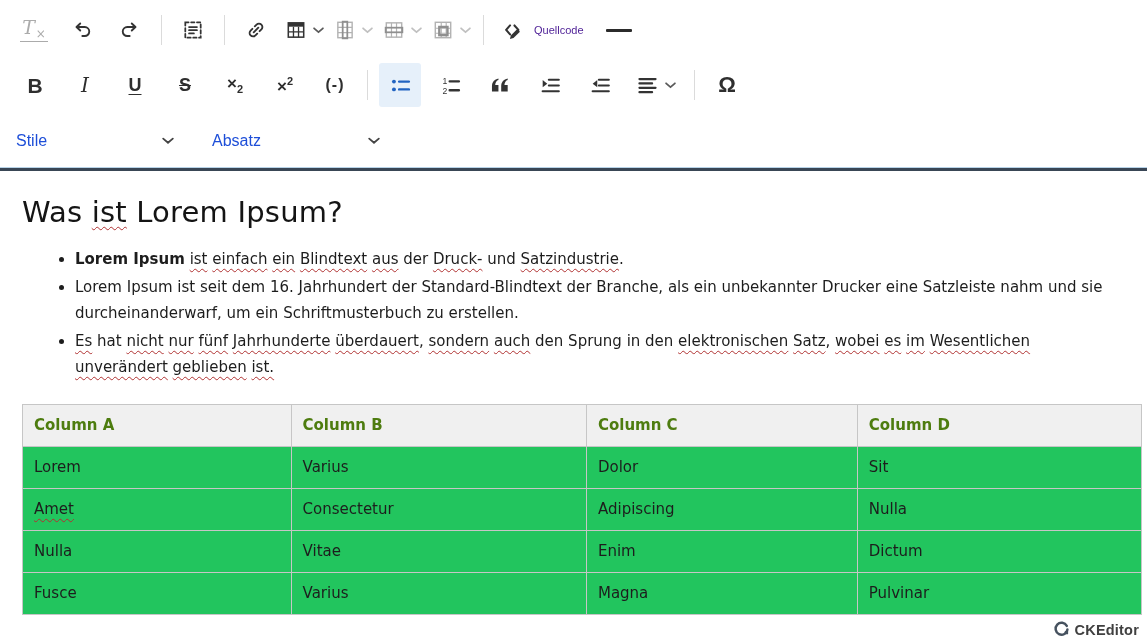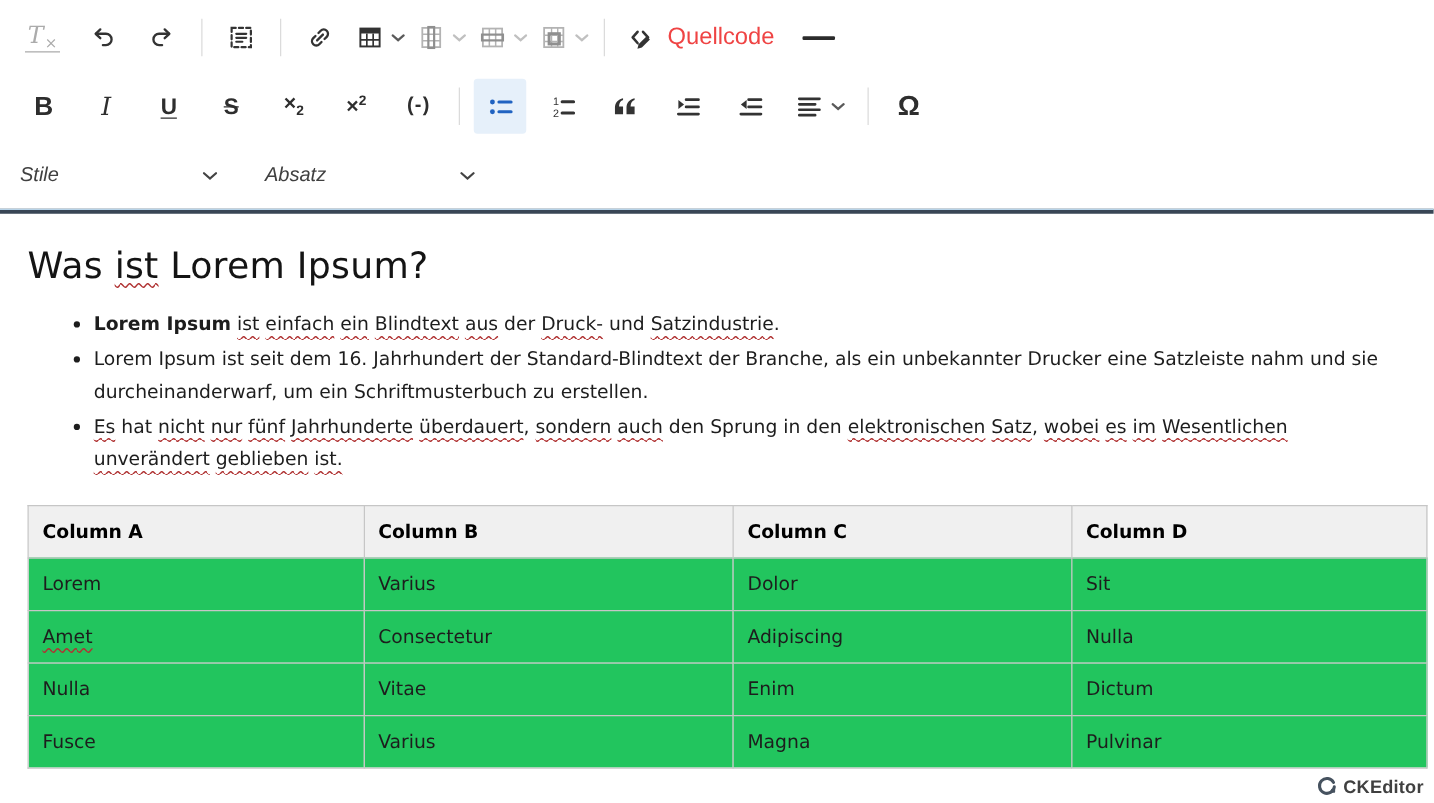--- a/index.html
+++ b/index.html
@@ -30,48 +30,48 @@
   .g-italic { font-family:"DejaVu Serif", serif; font-style:italic; font-size:20px; font-weight:500; }
   .g-underline { font-size:18px; font-weight:600; text-decoration:underline; text-underline-offset:3px; }
   .g-strike { font-size:18px; font-weight:600; text-decoration:line-through; }
   .g-subsup { font-size:17px; font-weight:600; }
   .g-subsup sub, .g-subsup sup { font-size:11px; font-weight:700; }
   .g-hyphen { font-size:16px; font-weight:600; letter-spacing:1px; }
   .g-omega { font-size:22px; font-weight:600; }
   .g-tx { font-family:"DejaVu Serif", serif; font-style:italic; font-size:19px; color:#ababab;
           border-bottom:1.5px solid #ababab; padding:0 2px 1px 2px; }
   .g-tx .x { font-style:normal; font-size:12px; vertical-align:-4px; margin-left:1px; }
-  .src-label { font-size:19px; color:#ef4444; margin-left:9px; }
+  .src-label { font-size:11px; color:#4c1d95; margin-left:9px; }
   .hl-glyph { display:block; width:26px; height:3px; background:#2b2b2b; border-radius:1px; }
 
   
   .dd { display:flex; align-items:center; justify-content:space-between;
         height:40px; border:none; background:transparent; padding:0 10px 0 4px; margin:0; }
-  .dd-label { font-size:16px; color:#404040;font-style:italic; }
+  .dd-label { font-size:16px; color:#1d4ed8; }
   .dd-styles { width:172px; margin-left:2px; }
   .dd-format { width:182px; margin-left:24px; }
 
   
   .focus-border { height:4px; border-top:1px solid #b7d3e8; background:#394655; }
 
   
   .editable { position:relative; height:554px; padding:16px 10px 0 22px;
               font-family:"DejaVu Sans", sans-serif; color:#1d1d1d;border-radius:17px; }
   h2.heading { font-size:29px; font-weight:400; color:#141414; margin:8px 0 0 0; letter-spacing:0.2px; }
   ul.blist { margin:17px 0 0 0; padding-left:53px; list-style:disc; }
   ul.blist li { font-size:15px; line-height:26.5px; margin-bottom:1px; max-width:1042px; }
   .bold { font-weight:700; }
   .sp { text-decoration-line:underline; text-decoration-style:wavy;
         text-decoration-color:#b03232; text-decoration-thickness:1px; text-underline-offset:4px; }
 
   table.ctable { border-collapse:collapse; margin:23px 0 0 0; width:1120px; table-layout:fixed;
                  font-size:15px; }
   table.ctable th, table.ctable td { border:1px solid #c6c6c6; height:42px; padding:0 11px;
                  text-align:left; vertical-align:middle; }
-  table.ctable th { background:#f0f0f0; font-weight:700; color:#000000; }
+  table.ctable th { background:#f0f0f0; font-weight:700; color:#4d7c0f; }
   table.ctable td { background:#22c55e; font-weight:400; }
 
   
   .branding { position:absolute; right:8px; bottom:4px; display:flex; align-items:center; gap:5px; }
   .branding .logo-text { font-size:14.5px; font-weight:700; color:#404040; letter-spacing:0.2px; }
 </style>
 </head>
 <body>
 
 <div class="app">

